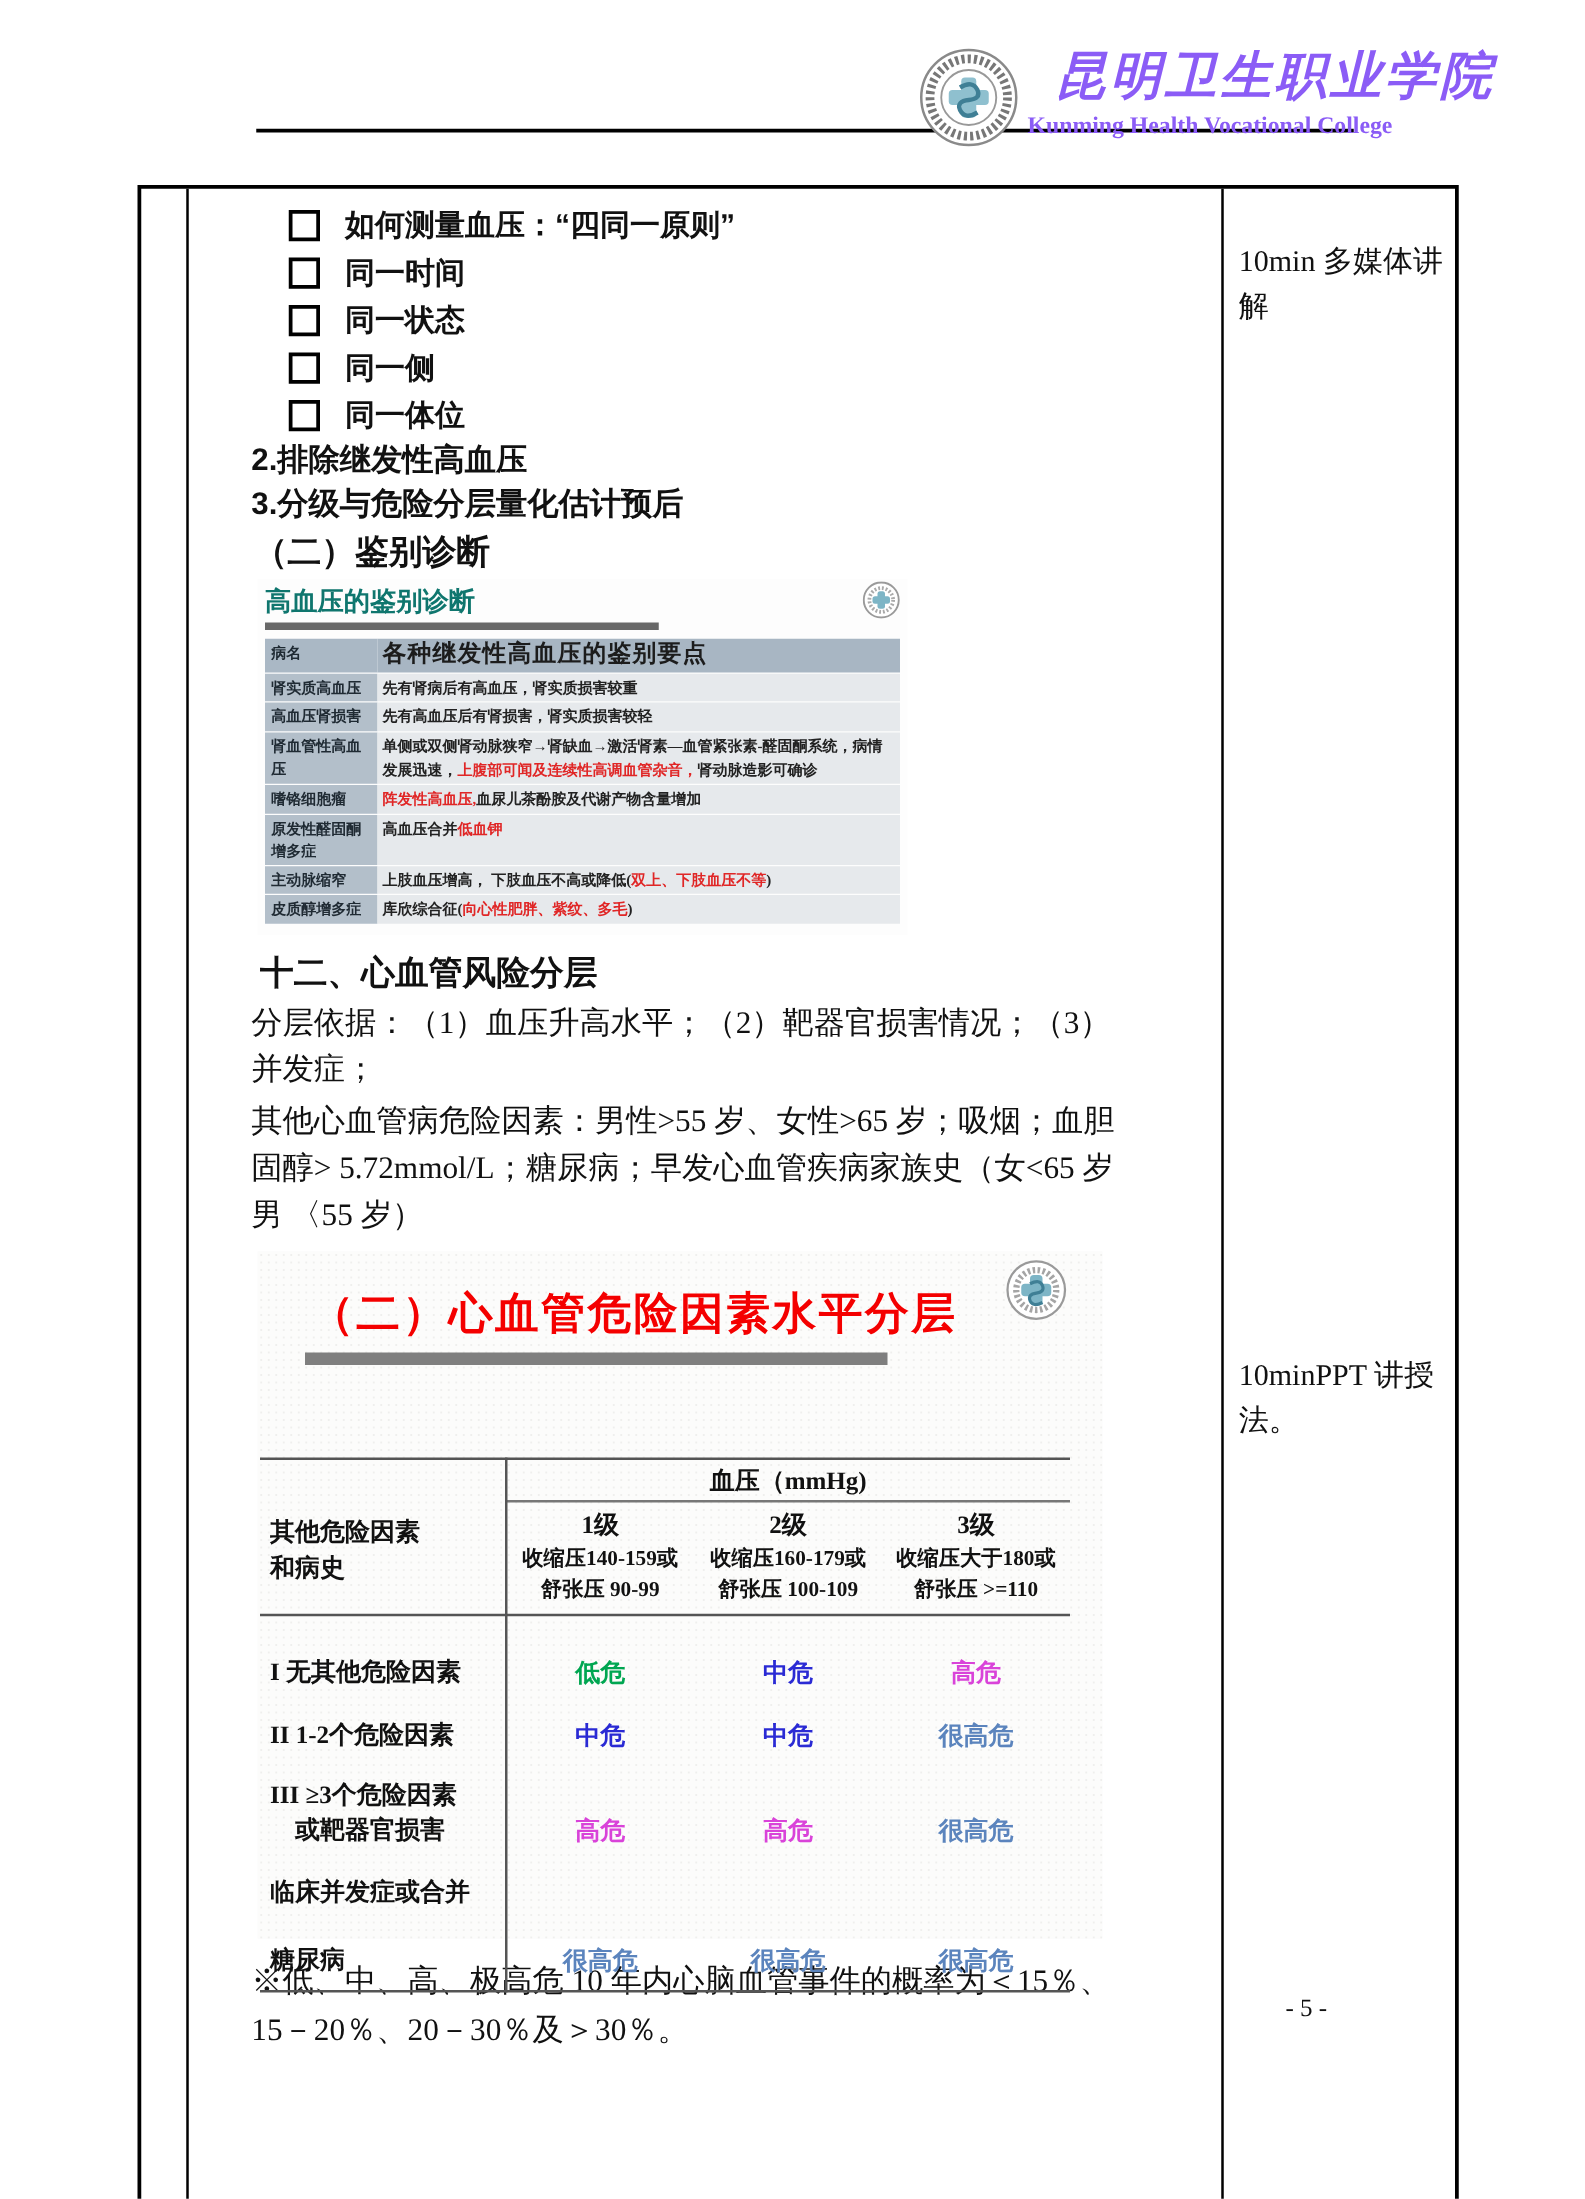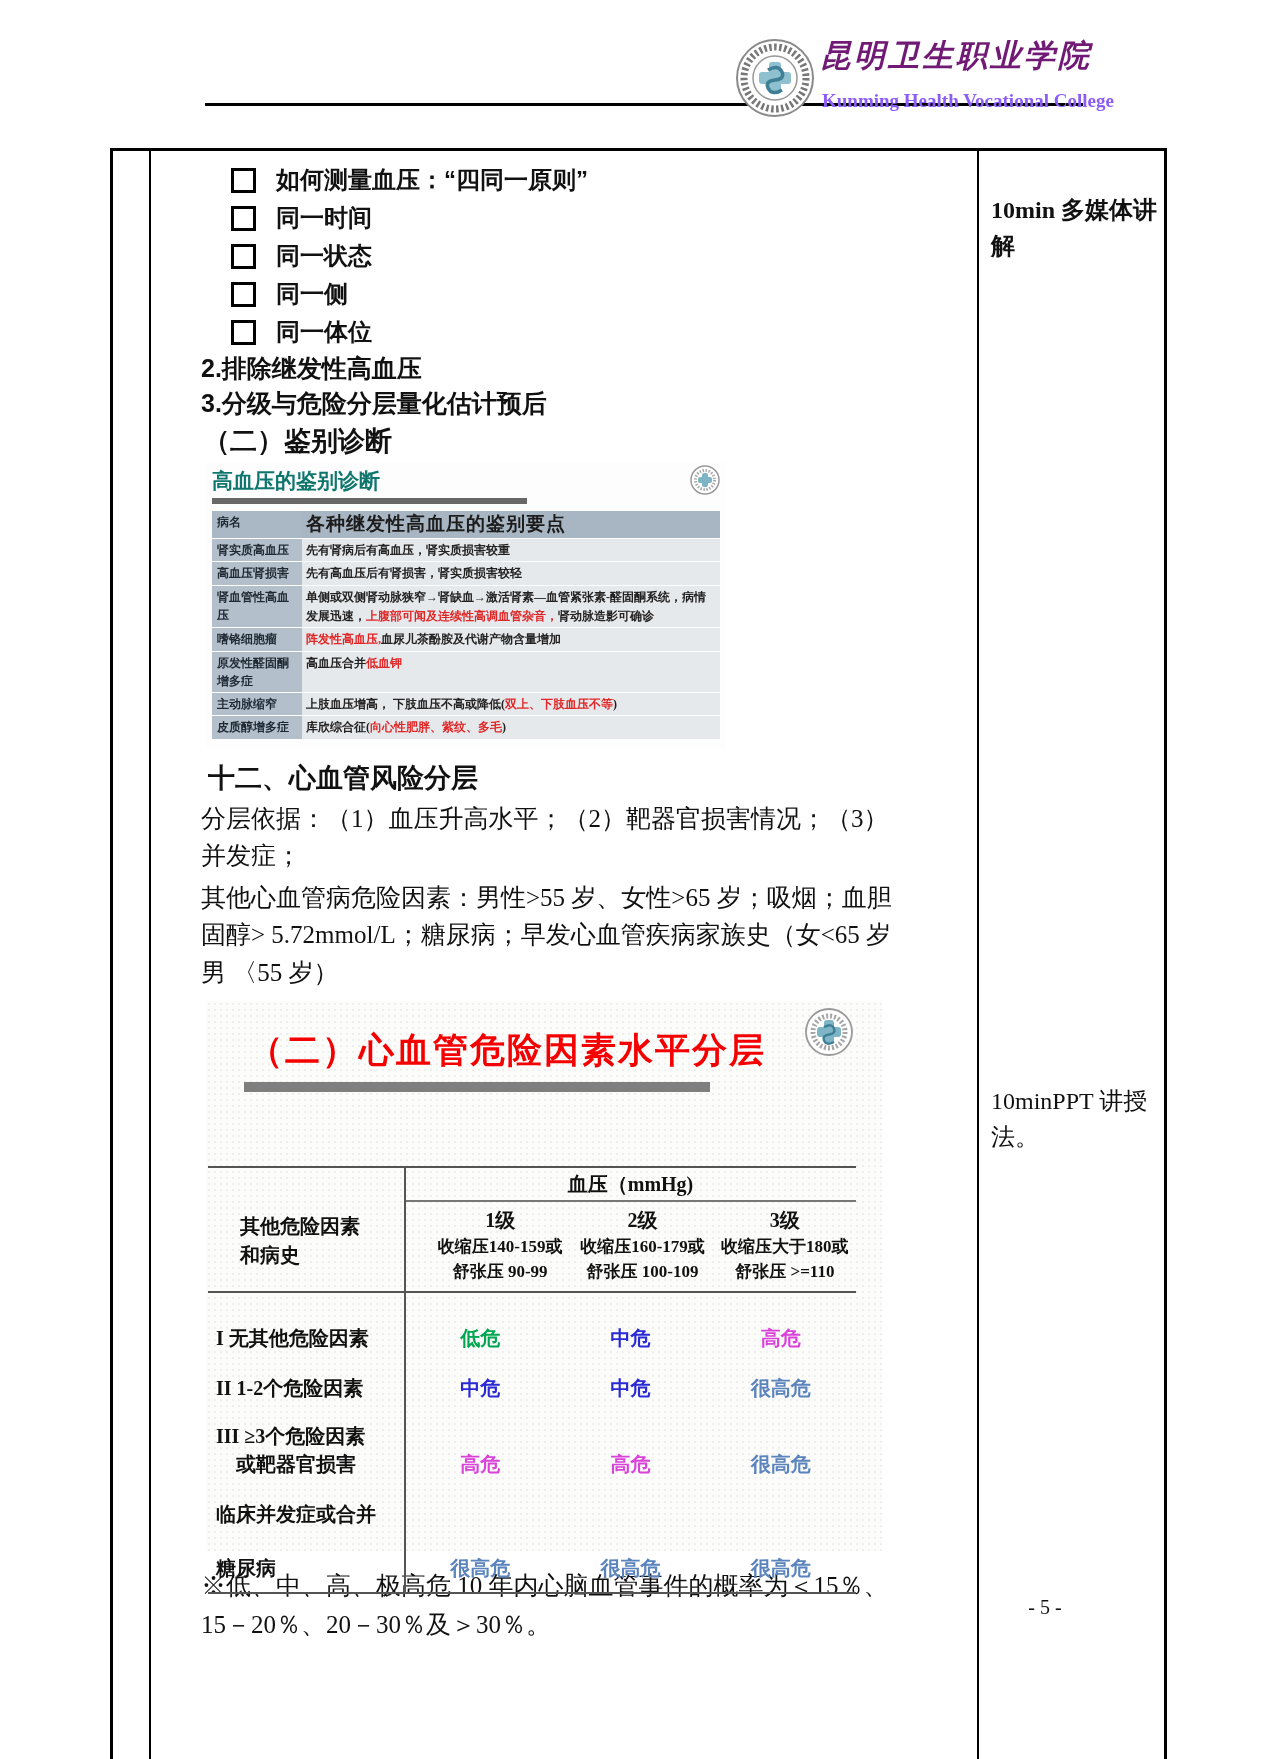--- a/index.html
+++ b/index.html
@@ -6,22 +6,22 @@
   body{
     width:1268px;height:1759px;position:relative;background:#ffffff;
     font-family:"Liberation Serif","DejaVu Serif",serif;color:#111;
   }
   .hei{font-family:"Liberation Sans","DejaVu Sans",sans-serif;font-weight:700;}
 
   
   .header-line{position:absolute;left:205px;top:103px;width:878px;height:3px;background:#000;}
   .logo-wrap{position:absolute;left:735px;top:38px;width:80px;height:80px;}
   .college-cn{
-    position:absolute;left:820px;top:40px;width:270px;font-size:31px;line-height:1;
-    color:#701a75;font-weight:700;letter-spacing:3px;font-style:italic;white-space:nowrap;
+    position:absolute;left:844px;top:40px;width:270px;font-size:41px;line-height:1;
+    color:#8b5cf6;font-weight:700;letter-spacing:3px;font-style:italic;white-space:nowrap;
   }
   .college-en{
     position:absolute;left:822px;top:90px;font-size:19px;color:#8b5cf6;font-weight:700;white-space:nowrap;
   }
 
   
   .doc-table{
     position:absolute;left:110px;top:148px;width:1057px;height:1673px;
     border:3px solid #000;box-sizing:border-box;display:flex;
   }
@@ -69,37 +69,37 @@
   .s2-title{margin-left:42px;font-size:35px;color:#f40000;letter-spacing:2px;}
   .s2-bar{margin:8px 0 0 38px;width:466px;height:10px;background:#7f7f7f;}
   .s2-logo{position:absolute;right:28px;top:6px;}
   .s2-table{position:relative;margin:74px 0 0 2px;width:648px;}
   .s2-vline{position:absolute;left:196px;top:0;bottom:0;width:2px;background:#555;}
   .s2-toprule{border-top:2px solid #555;}
   .s2-bprow{display:flex;}
   .s2-bp-spacer{width:197px;flex:none;}
   .s2-bp{flex:1;text-align:center;font-weight:700;font-size:20px;padding:3px 0 2px 0;border-bottom:2px solid #777;}
   .s2-headrow{display:flex;border-bottom:2px solid #555;}
-  .s2-rowlabel{width:197px;flex:none;font-weight:700;font-size:20px;line-height:1.45;padding:10px 0 8px 8px;box-sizing:border-box;margin-left:24px;}
+  .s2-rowlabel{width:197px;flex:none;font-weight:700;font-size:20px;line-height:1.45;padding:10px 0 8px 8px;box-sizing:border-box;}
   .s2-grades{flex:1;display:flex;}
   .s2-grade{flex:1;text-align:center;font-weight:700;font-size:17px;line-height:1.45;padding-top:4px;padding-bottom:6px;}
   .s2-grade .g-name{font-size:20px;}
   .s2-riskrow{display:flex;align-items:flex-end;}
   .s2-risklabel{width:197px;flex:none;font-weight:700;font-size:20px;line-height:1.4;padding-left:8px;box-sizing:border-box;}
   .s2-cells{flex:1;display:flex;}
   .s2-cell{flex:1;text-align:center;font-weight:700;font-size:20px;}
   .s2-botrule{border-bottom:2px solid #555;margin-top:10px;}
   .rr1{margin-top:31px;} .rr2{margin-top:22px;} .rr3{margin-top:20px;} .rr4{margin-top:22px;margin-bottom:2px;}
   .lbl-gap{height:26px;}
 
   .doc-note{margin:16px 0 0 50px;width:700px;font-size:25px;line-height:1.55;}
 
   
   .side-note{position:absolute;left:12px;right:6px;font-size:24px;line-height:1.5;}
-  .note-0{top:41px;font-weight:bold;} .note-1{top:300px;} .note-2{top:932px;}
+  .note-0{top:41px;} .note-1{top:300px;} .note-2{top:932px;}
 
   
   .page-num{position:absolute;left:1000px;top:1596px;width:90px;text-align:center;font-size:20px;}
 
   svg{display:block;}
 </style>
 </head>
 <body>
 
 <div class="header-line"></div>

